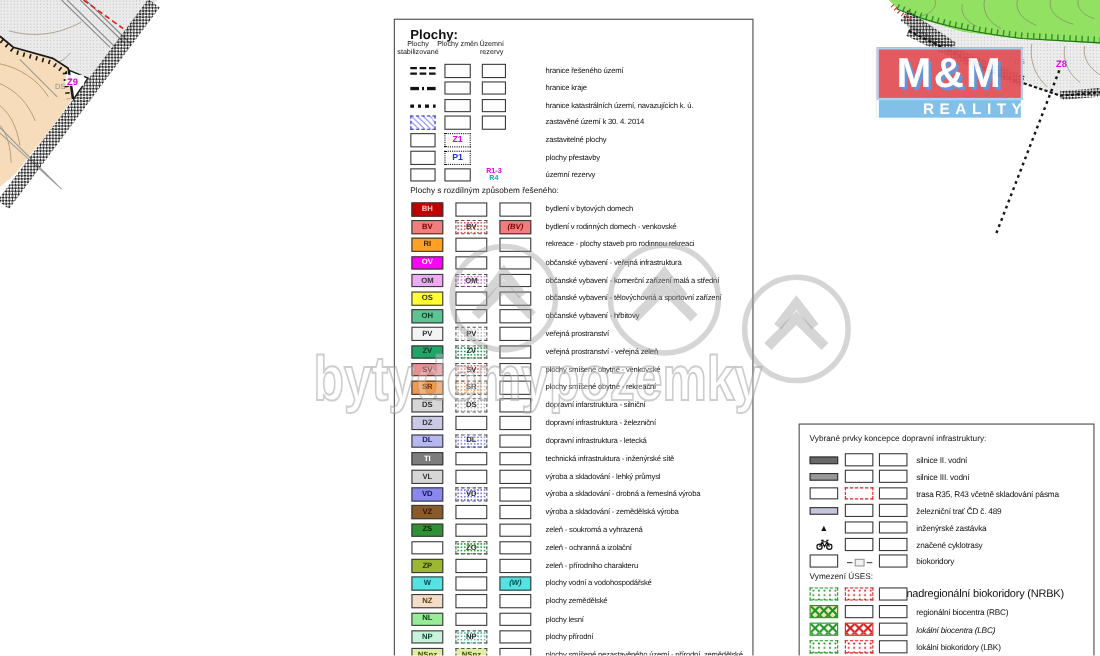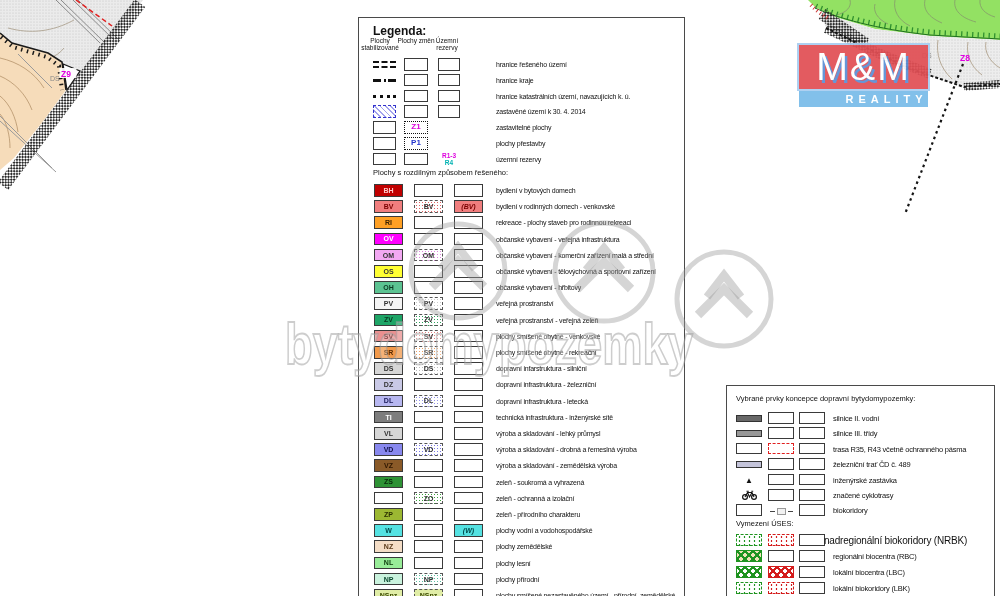--- a/index.html
+++ b/index.html
@@ -8,25 +8,25 @@
     background:#fff;font-family:"Liberation Sans",sans-serif;color:#111;
   }
   
   .map-svg{position:absolute;z-index:1;}
   #map-tl{left:0;top:0;}
   #map-tr{left:780px;top:0;}
   
   .logo{position:absolute;left:797px;top:43px;width:133px;z-index:15;opacity:.93;}
   .logo-red{height:44px;background:#e14f55;border:2px solid #a8cdf0;
     display:flex;align-items:center;justify-content:center;}
-  .logo-red span{font-weight:normal;font-size:38px;color:#fff;letter-spacing:2px;
+  .logo-red span{font-weight:bold;font-size:38px;color:#fff;letter-spacing:2px;
     text-shadow:2.5px 2.5px 0 #5b8fd6;line-height:1;}
   .logo-blue{height:16px;background:#79bce9;border:2px solid #fff;border-top:none;
     display:flex;align-items:center;justify-content:center;}
-  .logo-blue span{font-weight:bold;font-size:11px;color:#fff;letter-spacing:5px;line-height:1;margin-left:46px;}
+  .logo-blue span{font-weight:bold;font-size:14px;color:#fff;letter-spacing:5px;line-height:1;margin-left:46px;}
   
   .wm{position:absolute;left:0;top:0;z-index:40;pointer-events:none;}
   
   .box{position:absolute;background:#fff;border:1px solid #4a4a4a;z-index:10;}
   #legend-box{left:358px;top:17px;width:325px;height:592px;}
   #transport-box{left:726px;top:385px;width:267px;height:215px;}
   .box-title{position:absolute;font-weight:bold;font-size:12px;}
   .col-head{position:absolute;font-size:6.5px;line-height:1.15;text-align:center;width:40px;}
   .sec-title{position:absolute;font-size:7.5px;}
   .t-title{position:absolute;font-size:7.5px;}
@@ -121,21 +121,21 @@
 <div class="logo">
   <div class="logo-red">
     <span>M&amp;M</span>
   </div>
   <div class="logo-blue">
     <span>REALITY</span>
   </div>
 </div>
 
 <div id="legend-box" class="box">
-  <div class="box-title" style="left:14px;top:6px;">Legenda:</div>
+  <div class="box-title" style="left:14px;top:6px;">Plochy:</div>
   <div class="col-head" style="left:1px;top:19px;">Plochy stabilizované</div>
   <div class="col-head" style="left:37px;top:19px;">Plochy změn</div>
   <div class="col-head" style="left:68px;top:19px;">Územní rezervy</div>
   <div id="boundary-rows" class="rows" style="top:40px;">
       <div class="lrow" style="top: 0px;">
         <div class="sym dd" style="left: 14px; width: 23px;"></div>
         <div class="chip" style="left: 45px; width: 24px;"></div>
         <div class="chip" style="left: 79px; width: 22px;"></div>
         <div class="lbl" style="left: 137px; font-size: 7px;">hranice řešeného území</div>
       </div>
@@ -332,39 +332,39 @@
       <div class="lrow" style="top: 405px;">
         <div class="chip" style="background: rgb(224, 237, 166); color: rgb(58, 74, 0); left: 15px; width: 29px;">NSpz</div>
         <div class="chip dashedb" style="background: rgb(224, 237, 166); color: rgb(58, 74, 0); left: 55px; width: 29px;">NSpz</div>
         <div class="chip" style="left: 95px; width: 29px;"></div>
         <div class="lbl" style="left: 137px; font-size: 7px;">plochy smíšené nezastavěného území - přírodní, zemědělské</div>
       </div>
     </div>
 </div>
 
 <div id="transport-box" class="box">
-  <div class="t-title" style="left:9px;top:8px;">Vybrané prvky koncepce dopravní bytydomypozemky:</div>
+  <div class="t-title" style="left:9px;top:8px;">Vybrané prvky koncepce dopravní infrastruktury:</div>
   <div id="transport-rows" class="rows" style="top:0;">
       <div class="lrow" style="top: 26px;">
         <div class="bar" style="background: rgb(104, 104, 104); left: 9px; width: 26px;"></div>
         <div class="chip" style="left: 41px; width: 26px; height: 11.5px;"></div>
         <div class="chip" style="left: 72px; width: 26px; height: 11.5px;"></div>
         <div class="lbl" style="left: 106px; font-size: 7.5px;">silnice II. vodní</div>
       </div>
       <div class="lrow" style="top: 41.4px;">
         <div class="bar" style="background: rgb(152, 152, 152); left: 9px; width: 26px;"></div>
         <div class="chip" style="left: 41px; width: 26px; height: 11.5px;"></div>
         <div class="chip" style="left: 72px; width: 26px; height: 11.5px;"></div>
-        <div class="lbl" style="left: 106px; font-size: 7.5px;">silnice III. třídy</div>
+        <div class="lbl" style="left: 106px; font-size: 7.5px;">silnice III. vodní</div>
       </div>
       <div class="lrow" style="top: 56.8px;">
         <div class="chip" style="left: 9px; width: 26px; height: 11.5px;"></div>
         <div class="chip reddash" style="left: 41px; width: 26px; height: 11.5px;"></div>
         <div class="chip" style="left: 72px; width: 26px; height: 11.5px;"></div>
-        <div class="lbl" style="left: 106px; font-size: 7.5px;">trasa R35, R43 včetně ochranného pásma</div>
+        <div class="lbl" style="left: 106px; font-size: 7.5px;">trasa R35, R43 včetně skladování pásma</div>
       </div>
       <div class="lrow" style="top: 72.2px;">
         <div class="bar" style="background: rgb(196, 196, 218); left: 9px; width: 26px;"></div>
         <div class="chip" style="left: 41px; width: 26px; height: 11.5px;"></div>
         <div class="chip" style="left: 72px; width: 26px; height: 11.5px;"></div>
         <div class="lbl" style="left: 106px; font-size: 7.5px;">železniční trať ČD č. 489</div>
       </div>
       <div class="lrow" style="top: 87.6px;">
         <div class="sym tri" style="left: 9px; width: 26px;">▲</div>
         <div class="chip" style="left: 41px; width: 26px; height: 11.5px;"></div>
@@ -405,21 +405,21 @@
       <div class="lrow" style="top: 164px;">
         <div class="chip usesz" style="border-color: rgb(31, 148, 32); background-color: rgb(239, 226, 184); background-image: linear-gradient(45deg, rgba(0, 0, 0, 0) 40%, rgb(31, 148, 32) 41%, rgb(31, 148, 32) 59%, rgba(0, 0, 0, 0) 60%), linear-gradient(-45deg, rgba(0, 0, 0, 0) 40%, rgb(31, 148, 32) 41%, rgb(31, 148, 32) 59%, rgba(0, 0, 0, 0) 60%); background-size: 8px 8px; left: 9px; width: 26px; height: 11.5px;"></div>
         <div class="chip" style="left: 41px; width: 26px; height: 11.5px;"></div>
         <div class="chip" style="left: 72px; width: 26px; height: 11.5px;"></div>
         <div class="lbl" style="left: 106px; font-size: 7.5px;">regionální biocentra (RBC)</div>
       </div>
       <div class="lrow" style="top: 180px;">
         <div class="chip usesz" style="border-color: rgb(31, 148, 32); background-color: rgb(255, 255, 255); background-image: linear-gradient(45deg, rgba(0, 0, 0, 0) 40%, rgb(31, 148, 32) 41%, rgb(31, 148, 32) 59%, rgba(0, 0, 0, 0) 60%), linear-gradient(-45deg, rgba(0, 0, 0, 0) 40%, rgb(31, 148, 32) 41%, rgb(31, 148, 32) 59%, rgba(0, 0, 0, 0) 60%); background-size: 8px 8px; left: 9px; width: 26px; height: 11.5px;"></div>
         <div class="chip usesz" style="border-color: rgb(212, 28, 28); background-color: rgb(255, 255, 255); background-image: linear-gradient(45deg, rgba(0, 0, 0, 0) 40%, rgb(212, 28, 28) 41%, rgb(212, 28, 28) 59%, rgba(0, 0, 0, 0) 60%), linear-gradient(-45deg, rgba(0, 0, 0, 0) 40%, rgb(212, 28, 28) 41%, rgb(212, 28, 28) 59%, rgba(0, 0, 0, 0) 60%); background-size: 8px 8px; left: 41px; width: 26px; height: 11.5px;"></div>
         <div class="chip" style="left: 72px; width: 26px; height: 11.5px;"></div>
-        <div class="lbl" style="left: 106px; font-size: 7.5px;">lokální biocentra (LBC)</div>
+        <div class="lbl" style="left: 106px; font-size: 7.5px; font-style: italic;">lokální biocentra (LBC)</div>
       </div>
       <div class="lrow" style="top: 196px;">
         <div class="chip usesd" style="border-color: rgb(31, 148, 32); background-image: radial-gradient(rgb(31, 148, 32) 26%, rgba(0, 0, 0, 0) 34%); background-size: 5px 4px; left: 9px; width: 26px; height: 11.5px;"></div>
         <div class="chip usesd" style="border-color: rgb(212, 28, 28); background-image: radial-gradient(rgb(212, 28, 28) 26%, rgba(0, 0, 0, 0) 34%); background-size: 5px 4px; left: 41px; width: 26px; height: 11.5px;"></div>
         <div class="chip" style="left: 72px; width: 26px; height: 11.5px;"></div>
         <div class="lbl" style="left: 106px; font-size: 7.5px;">lokální biokoridory (LBK)</div>
       </div>
     </div>
 </div>
 

